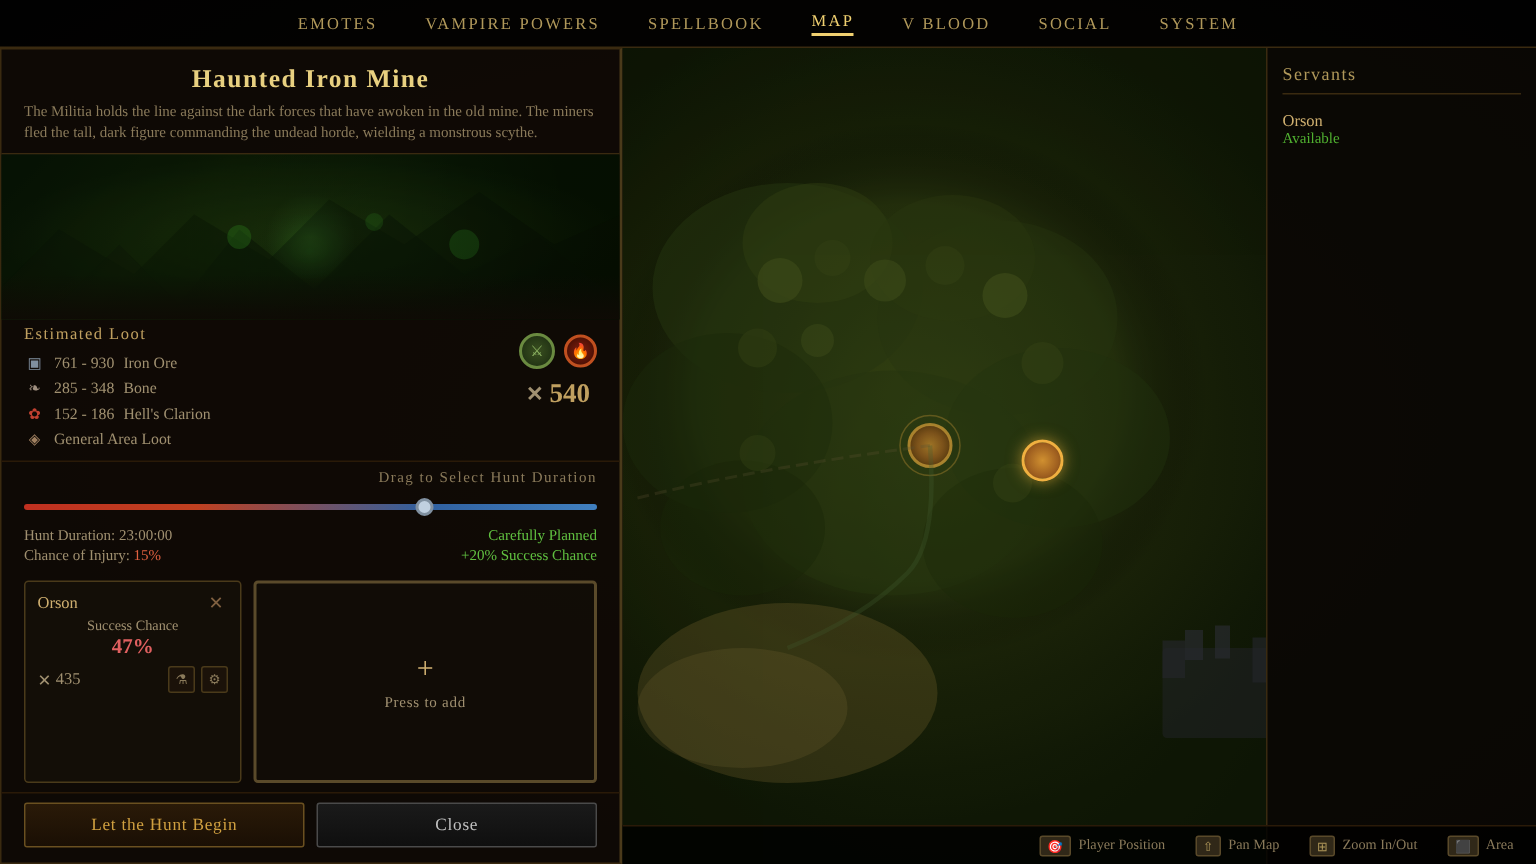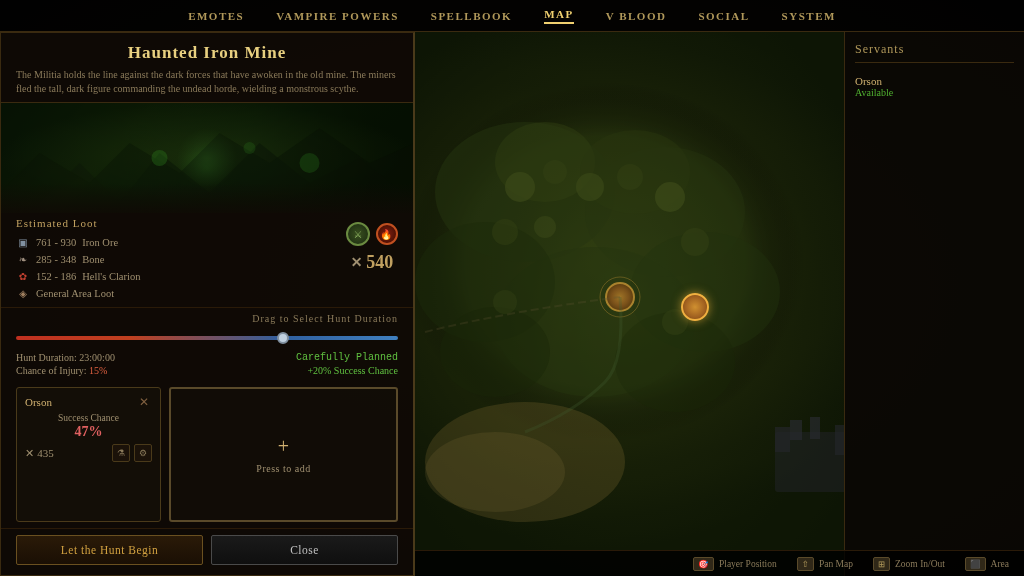--- a/index.html
+++ b/index.html
@@ -29,21 +29,20 @@
       left: 0;
       right: 0;
       height: 32px;
       background: rgba(0,0,0,0.7);
       border-bottom: 1px solid #3a2a10;
       display: flex;
       align-items: center;
       justify-content: center;
       gap: 32px;
       z-index: 10;
-      font-weight: bold;
     }
 
     .nav-item {
       color: #b0985a;
       font-size: 11px;
       letter-spacing: 1.5px;
       text-transform: uppercase;
       cursor: pointer;
       font-family: 'Georgia', serif;
     }
@@ -289,21 +288,20 @@
     }
 
     .duration-time {
       color: #a09070;
       font-size: 10px;
     }
 
     .duration-status {
       color: #60c040;
       font-size: 10px;
-      font-family: Liberation Mono, monospace;
     }
 
     .injury-info {
       display: flex;
       justify-content: space-between;
       align-items: flex-end;
     }
 
     .injury-label {
       color: #a09070;

